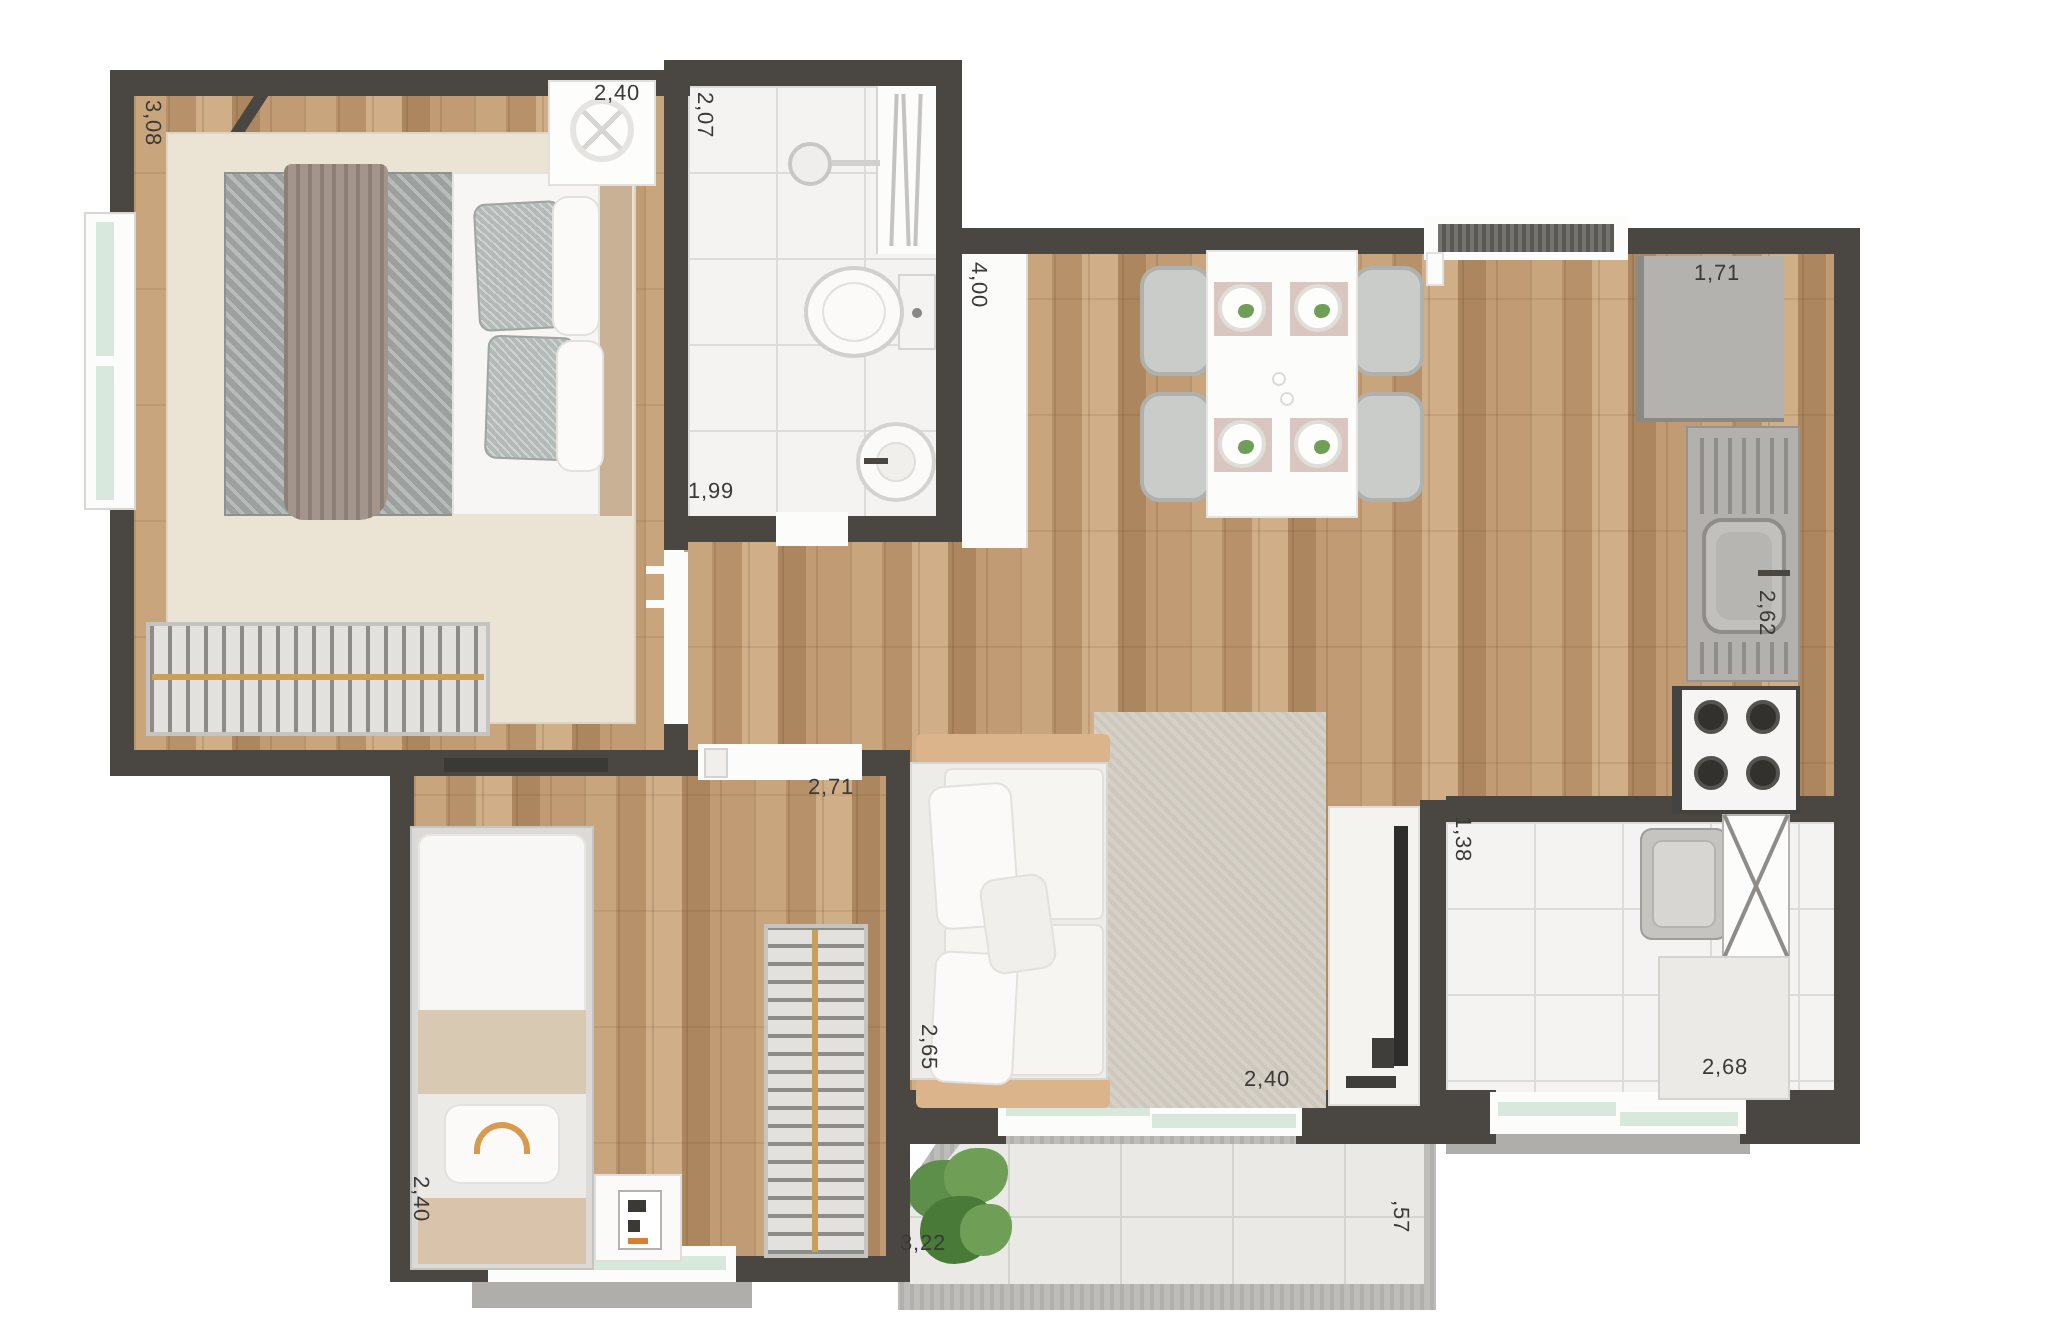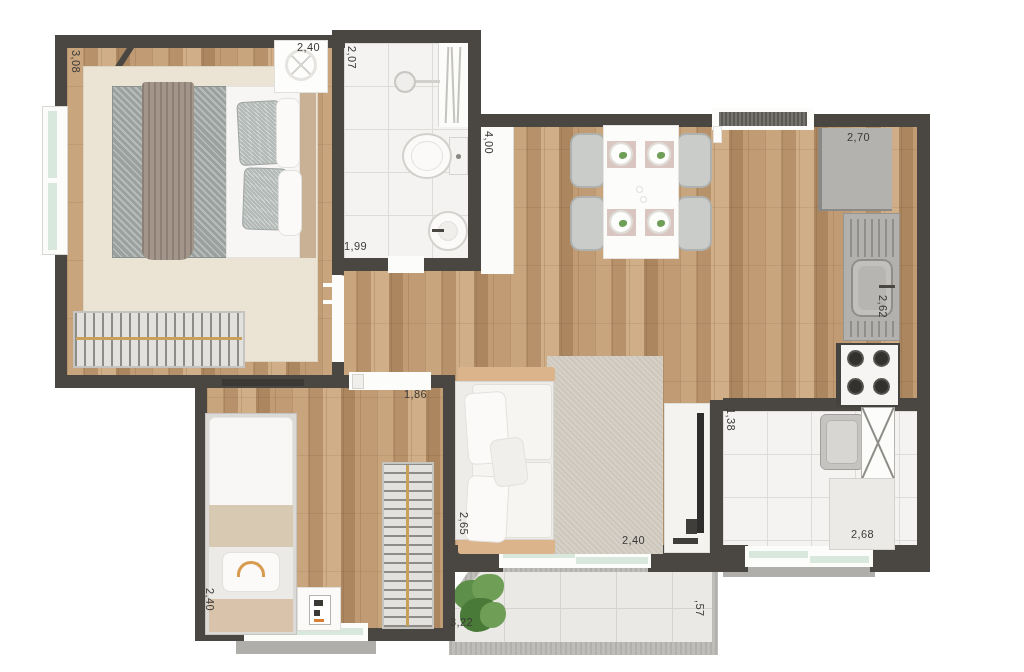--- a/index.html
+++ b/index.html
@@ -233,23 +233,23 @@
     </div>
   </div>
   <div class="hangers-v" style="left:382px;top:462px;width:52px;height:167px;"></div>
   <div class="rod-v" style="left:406px;top:465px;height:161px;"></div>
 
   <div class="dim v" style="left:70px;top:50px;">3,08</div>
   <div class="dim" style="left:297px;top:42px;">2,40</div>
   <div class="dim v" style="left:346px;top:46px;">2,07</div>
   <div class="dim" style="left:344px;top:241px;">1,99</div>
   <div class="dim v" style="left:483px;top:131px;">4,00</div>
-  <div class="dim" style="left:847px;top:132px;">2,70</div>
+  <div class="dim" style="left:847px;top:132px;">1,71</div>
   <div class="dim v" style="left:877px;top:295px;">2,62</div>
-  <div class="dim" style="left:404px;top:389px;">1,86</div>
+  <div class="dim" style="left:404px;top:389px;">2,71</div>
   <div class="dim v" style="left:204px;top:588px;">2,40</div>
   <div class="dim v" style="left:458px;top:512px;">2,65</div>
   <div class="dim" style="left:622px;top:535px;">2,40</div>
   <div class="dim v" style="left:725px;top:408px;">1,38</div>
   <div class="dim" style="left:851px;top:529px;">2,68</div>
   <div class="dim" style="left:450px;top:617px;">3,22</div>
   <div class="dim v" style="left:694px;top:600px;">,57</div>
 
 </div>
 

